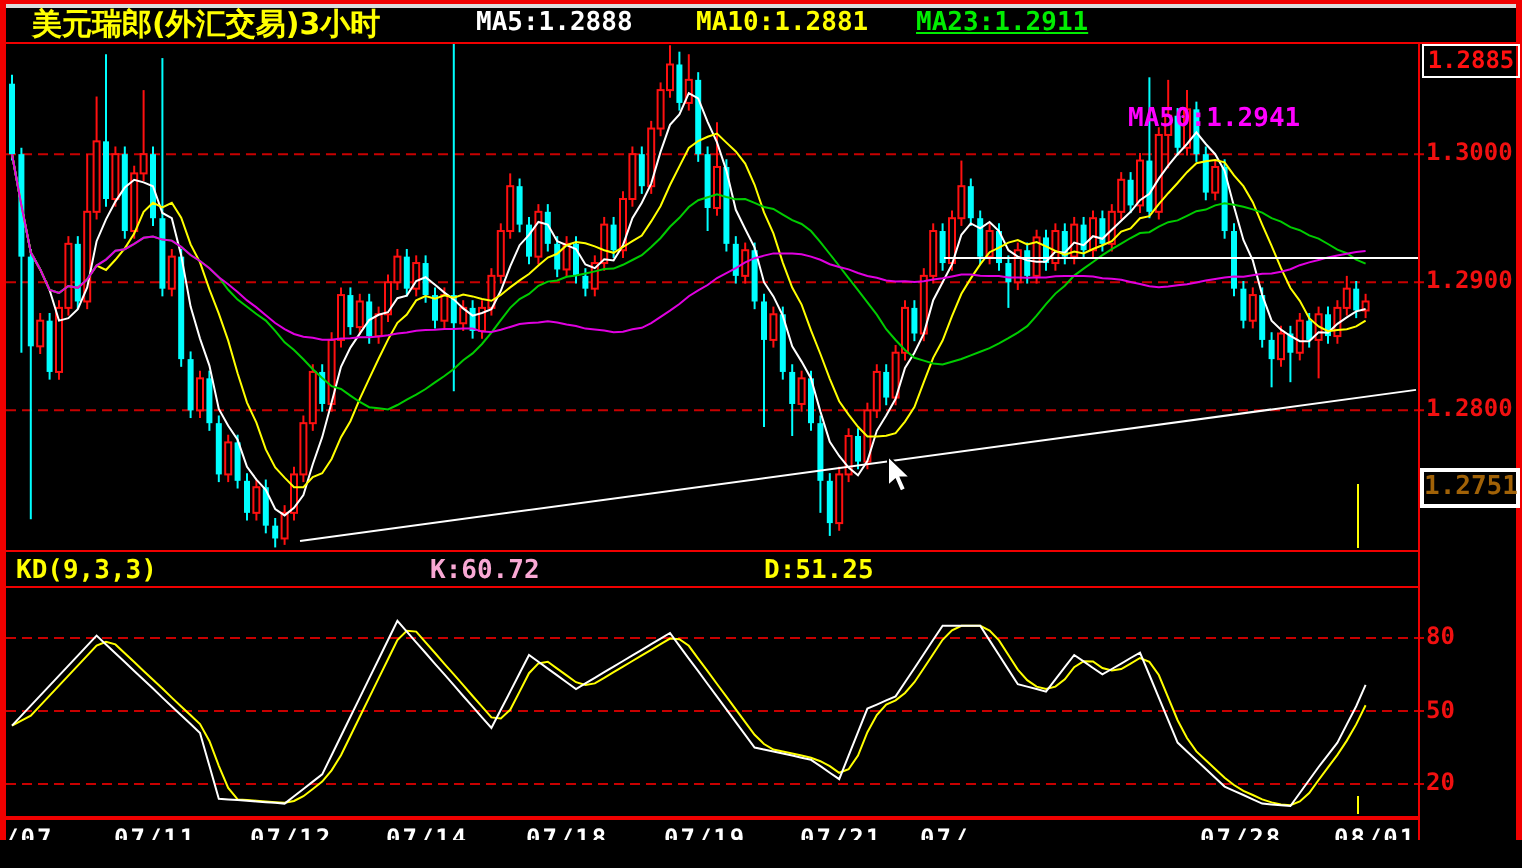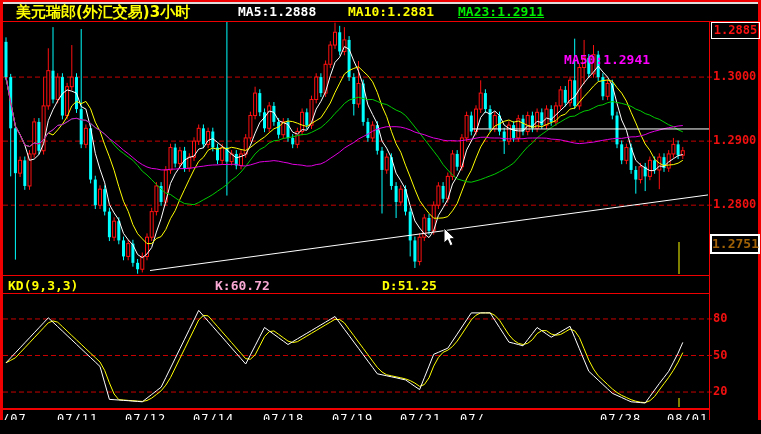--- a/index.html
+++ b/index.html
@@ -12,21 +12,21 @@
   .ma10{left:348px;top:4px;color:#ffff00;font-size:13px;}
   .ma23{left:458px;top:4px;color:#00ee00;font-size:13px;text-decoration:underline;}
   .ma50{left:564px;top:4px;color:#ff00ff;font-size:13px;margin-top:48px;}
   .curprice{left:711px;top:22px;width:47px;height:15px;border:1px solid #ffffff;
             color:#ff1010;font-size:12px;font-weight:bold;text-align:center;line-height:15px;}
   .trendprice{left:710px;top:234px;width:46px;height:16px;border:2px solid #ffffff;
             color:#a16207;font-size:13px;font-weight:bold;text-align:center;line-height:16px;background:#000;}
   .pricelabel{left:713px;color:#f01010;font-size:12px;font-weight:bold;}
   .kdlabel{left:713px;color:#f01010;font-size:12px;font-weight:bold;}
   .kdh{top:278px;font-size:13px;font-weight:bold;}
-  .datelbl{top:412px;color:#ffffff;font-size:12px;font-weight:normal;letter-spacing:1px;}
+  .datelbl{top:412px;color:#ffffff;font-size:12px;font-weight:bold;letter-spacing:1px;}
   .datebox{left:483px;top:413px;width:105px;height:17px;background:#ffffff;color:#000000;
            font-size:13px;font-weight:bold;text-align:center;line-height:17px;}
   .graybar{left:0;top:430px;width:761px;height:4px;background:#dcdcdc;}
   #cv{position:absolute;left:0;top:0;}
   #cursor{position:absolute;left:443px;top:228px;width:14px;height:20px;}
 </style>
 </head>
 <body>
 
 <div id="app">

